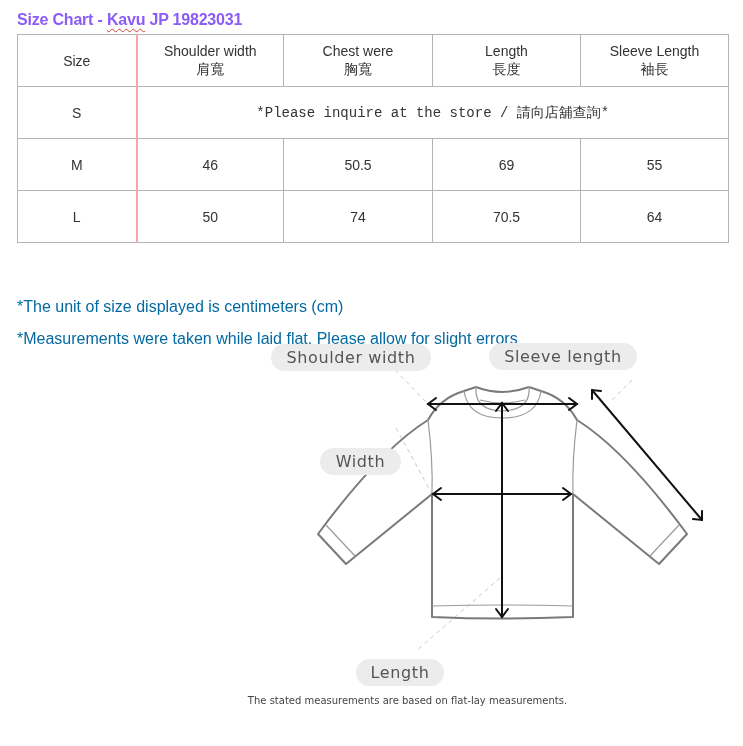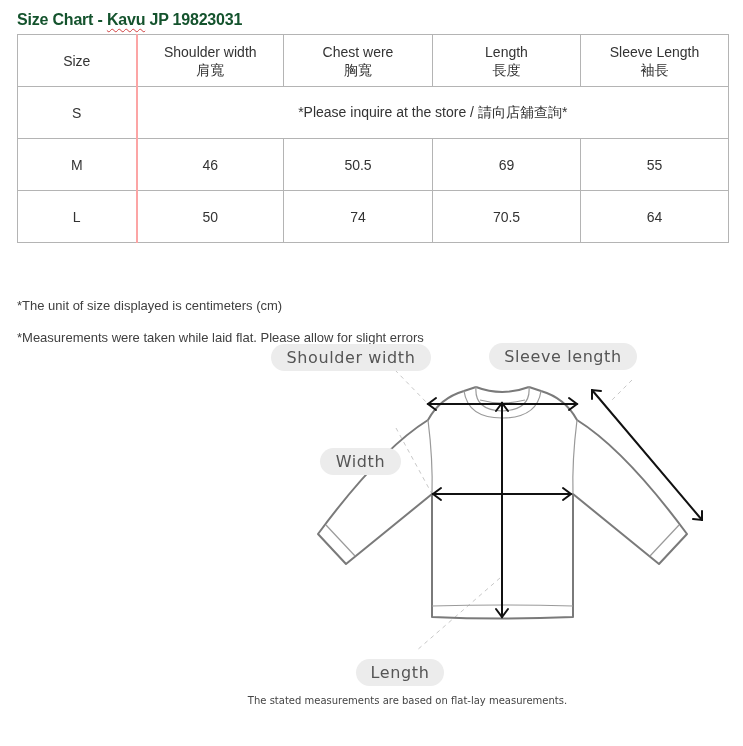--- a/index.html
+++ b/index.html
@@ -1,31 +1,31 @@
 <!DOCTYPE html>
 <html><head>
 <meta charset="utf-8">
 <style>
   html, body { margin: 0; padding: 0; background: #ffffff; }
   body { width: 743px; height: 746px; position: relative; overflow: hidden;
          font-family: "Liberation Sans", "DejaVu Sans", sans-serif; color: #222; }
   .title { position: absolute; left: 17px; top: 11px; font-size: 16px; font-weight: bold;
-           color: #14532d; letter-spacing: -0.2px; white-space: nowrap; }
+           color: #8b5cf6; letter-spacing: -0.2px; white-space: nowrap; }
   .title .brand { text-decoration: underline wavy #d04040; text-decoration-thickness: 1px;
                   text-underline-offset: 3px; }
   table.size-table { position: absolute; left: 17px; top: 34px; width: 711px;
                      border-collapse: collapse; table-layout: fixed; }
   table.size-table td, table.size-table th {
     border: 1px solid #b4b4b4; text-align: center; vertical-align: middle;
     font-weight: normal; font-size: 14px; color: #333; padding: 0; }
   table.size-table th { height: 51px; line-height: 18px; }
   table.size-table td { height: 51px; }
   table.size-table tr > :first-child { border-right: 2px solid #fca5a5; }
-  .cjk { font-family: Liberation Sans, sans-serif; font-size: 14px; }
-  .note { position: absolute; left: 17px; font-size: 13px; color: #404040; white-space: nowrap; }
+  .cjk { font-family: Liberation Mono, monospace; font-size: 14px; }
+  .note { position: absolute; left: 17px; font-size: 16px; color: #0369a1; white-space: nowrap; }
   .pill { position: absolute; background: #ececec; border-radius: 14px; color: #555;
           font-family: "DejaVu Sans", sans-serif; font-size: 16px; letter-spacing: 0.6px;
           display: flex; align-items: center; justify-content: center; height: 27px; }
   .footnote { position: absolute; left: 0; width: 815px; top: 695px; text-align: center;
               font-size: 10px; color: #444; font-family: "DejaVu Sans", sans-serif; }
   svg.diagram { position: absolute; left: 0; top: 0; }
 </style>
 </head>
 <body>
 

